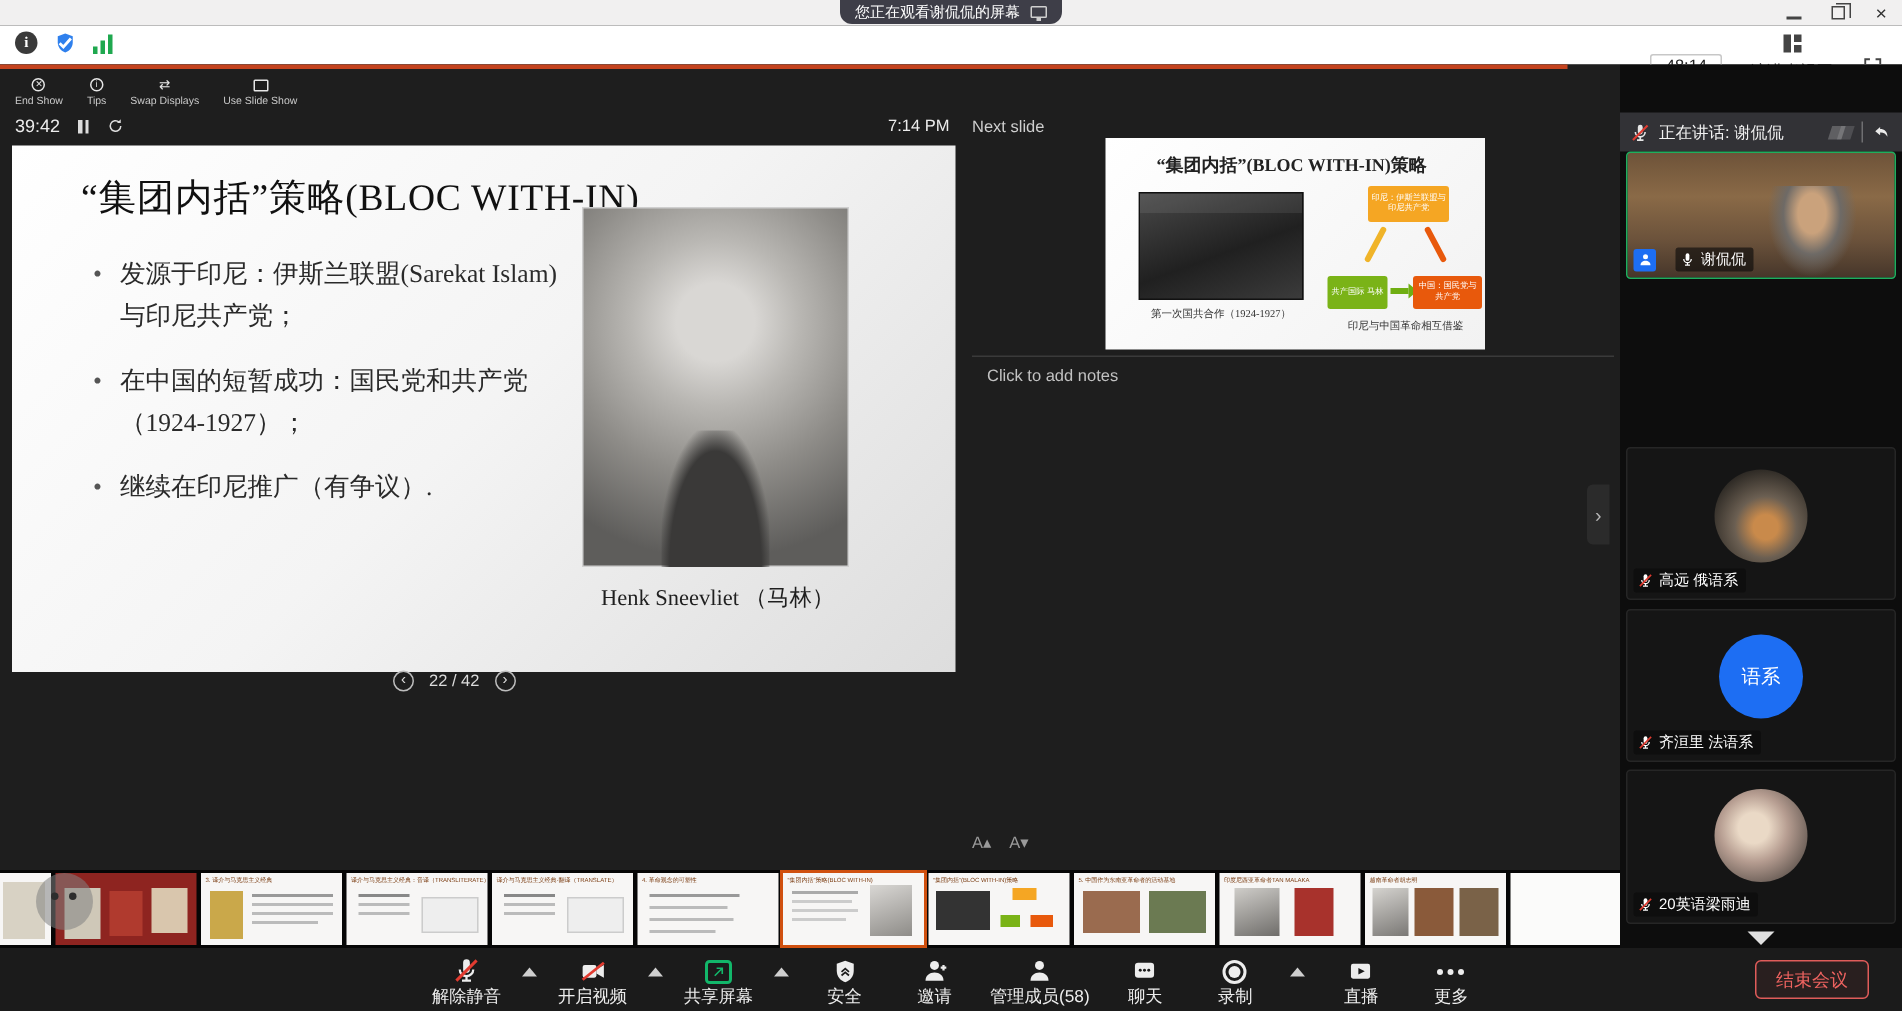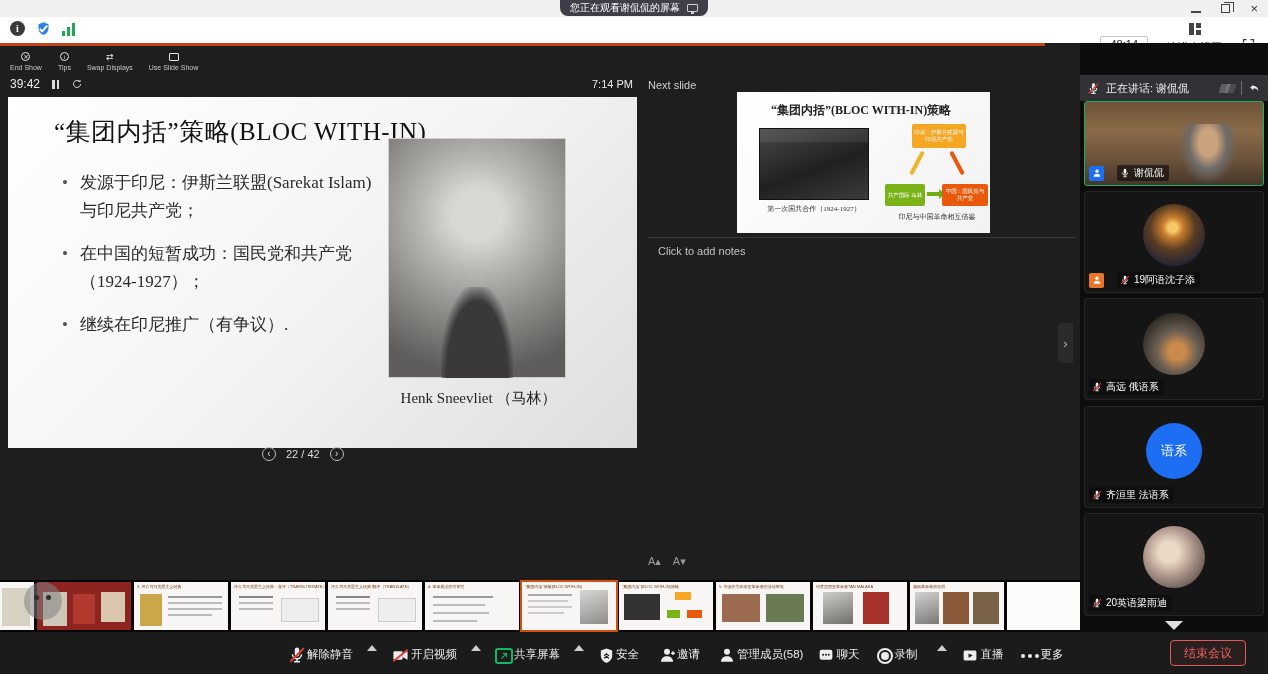--- a/index.html
+++ b/index.html
@@ -135,21 +135,21 @@
   .blk { position:absolute; }
   .floating-dot { position:absolute; left:24px; top:582px; width:38px; height:38px; border-radius:50%;
     background:rgba(130,130,130,.55); z-index:6; }
   .floating-dot:before, .floating-dot:after { content:""; position:absolute; top:13px; width:5px; height:5px;
     border-radius:50%; background:#2d2d2d; }
   .floating-dot:before { left:10px; } .floating-dot:after { left:22px; }
 
   
   .bottombar { position:absolute; left:0; top:632px; width:1268px; height:42px; background:#1b1b1b; }
   .tb-group { position:absolute; left:288px; top:2px; height:40px; display:flex; align-items:center; gap:14px; }
-  .tb-item { display:flex; flex-direction:row; align-items:center; gap:1px; color:#ededed; font-size:11.5px; min-width:46px; }
+  .tb-item { display:flex; flex-direction:column; align-items:center; gap:1px; color:#ededed; font-size:11.5px; min-width:46px; }
   .tb-ic { height:19px; display:flex; align-items:flex-end; justify-content:center; color:#ededed; }
   .tb-caret { width:0; height:0; border-left:5px solid transparent; border-right:5px solid transparent;
     border-bottom:6px solid #cfcfcf; margin-top:-12px; }
   .share-ic { width:18px; height:16px; border:2px solid #12b76a; border-radius:3px; display:flex; align-items:center; justify-content:center; }
   .rec-ic { width:16px; height:16px; border-radius:50%; border:2px solid #ededed; display:flex; align-items:center; justify-content:center; }
   .rec-ic i { width:8px; height:8px; border-radius:50%; background:#ededed; }
   .more-ic { display:flex; gap:3px; align-items:center; height:16px; }
   .more-ic i { width:4px; height:4px; border-radius:50%; background:#ededed; }
   .end-btn { position:absolute; right:22px; top:8px; height:26px; line-height:24px; padding:0 13px;
     border:1px solid #e05c5a; border-radius:4px; color:#ee6360; font-size:12px; background:rgba(224,92,90,.07); }
@@ -355,37 +355,20 @@
           </span>
         <span class="chip">
           <svg width="10" height="10" viewBox="0 0 24 24" style="color:#fff">
               <use href="#sym-mic"></use>
             </svg>
           <span>谢侃侃</span>
         </span>
       </div>
     </div>
 
-    <div class="tile" style="top:148px;height:102px">
-      <div class="avatar av-lamp"></div>
-      <div class="nameplate">
-        <span class="badge badge-orange">
-            <svg width="10" height="10" viewBox="0 0 24 24" style="color:#fff">
-              <use href="#sym-person"></use>
-            </svg>
-          </span>
-        <span class="chip">
-          <svg width="10" height="10" viewBox="0 0 24 24" style="color:#fff">
-              <use href="#sym-mic"></use>
-              <line x1="3" y1="21" x2="21" y2="3" stroke="#e23b30" stroke-width="2.6"></line>
-            </svg>
-          <span>19阿语沈子添</span>
-        </span>
-      </div>
-    </div>
 
     <div class="tile" style="top:255px;height:102px">
       <div class="avatar av-cat"></div>
       <div class="nameplate">
         <span class="chip">
           <svg width="10" height="10" viewBox="0 0 24 24" style="color:#fff">
               <use href="#sym-mic"></use>
               <line x1="3" y1="21" x2="21" y2="3" stroke="#e23b30" stroke-width="2.6"></line>
             </svg>
           <span>高远 俄语系</span>

